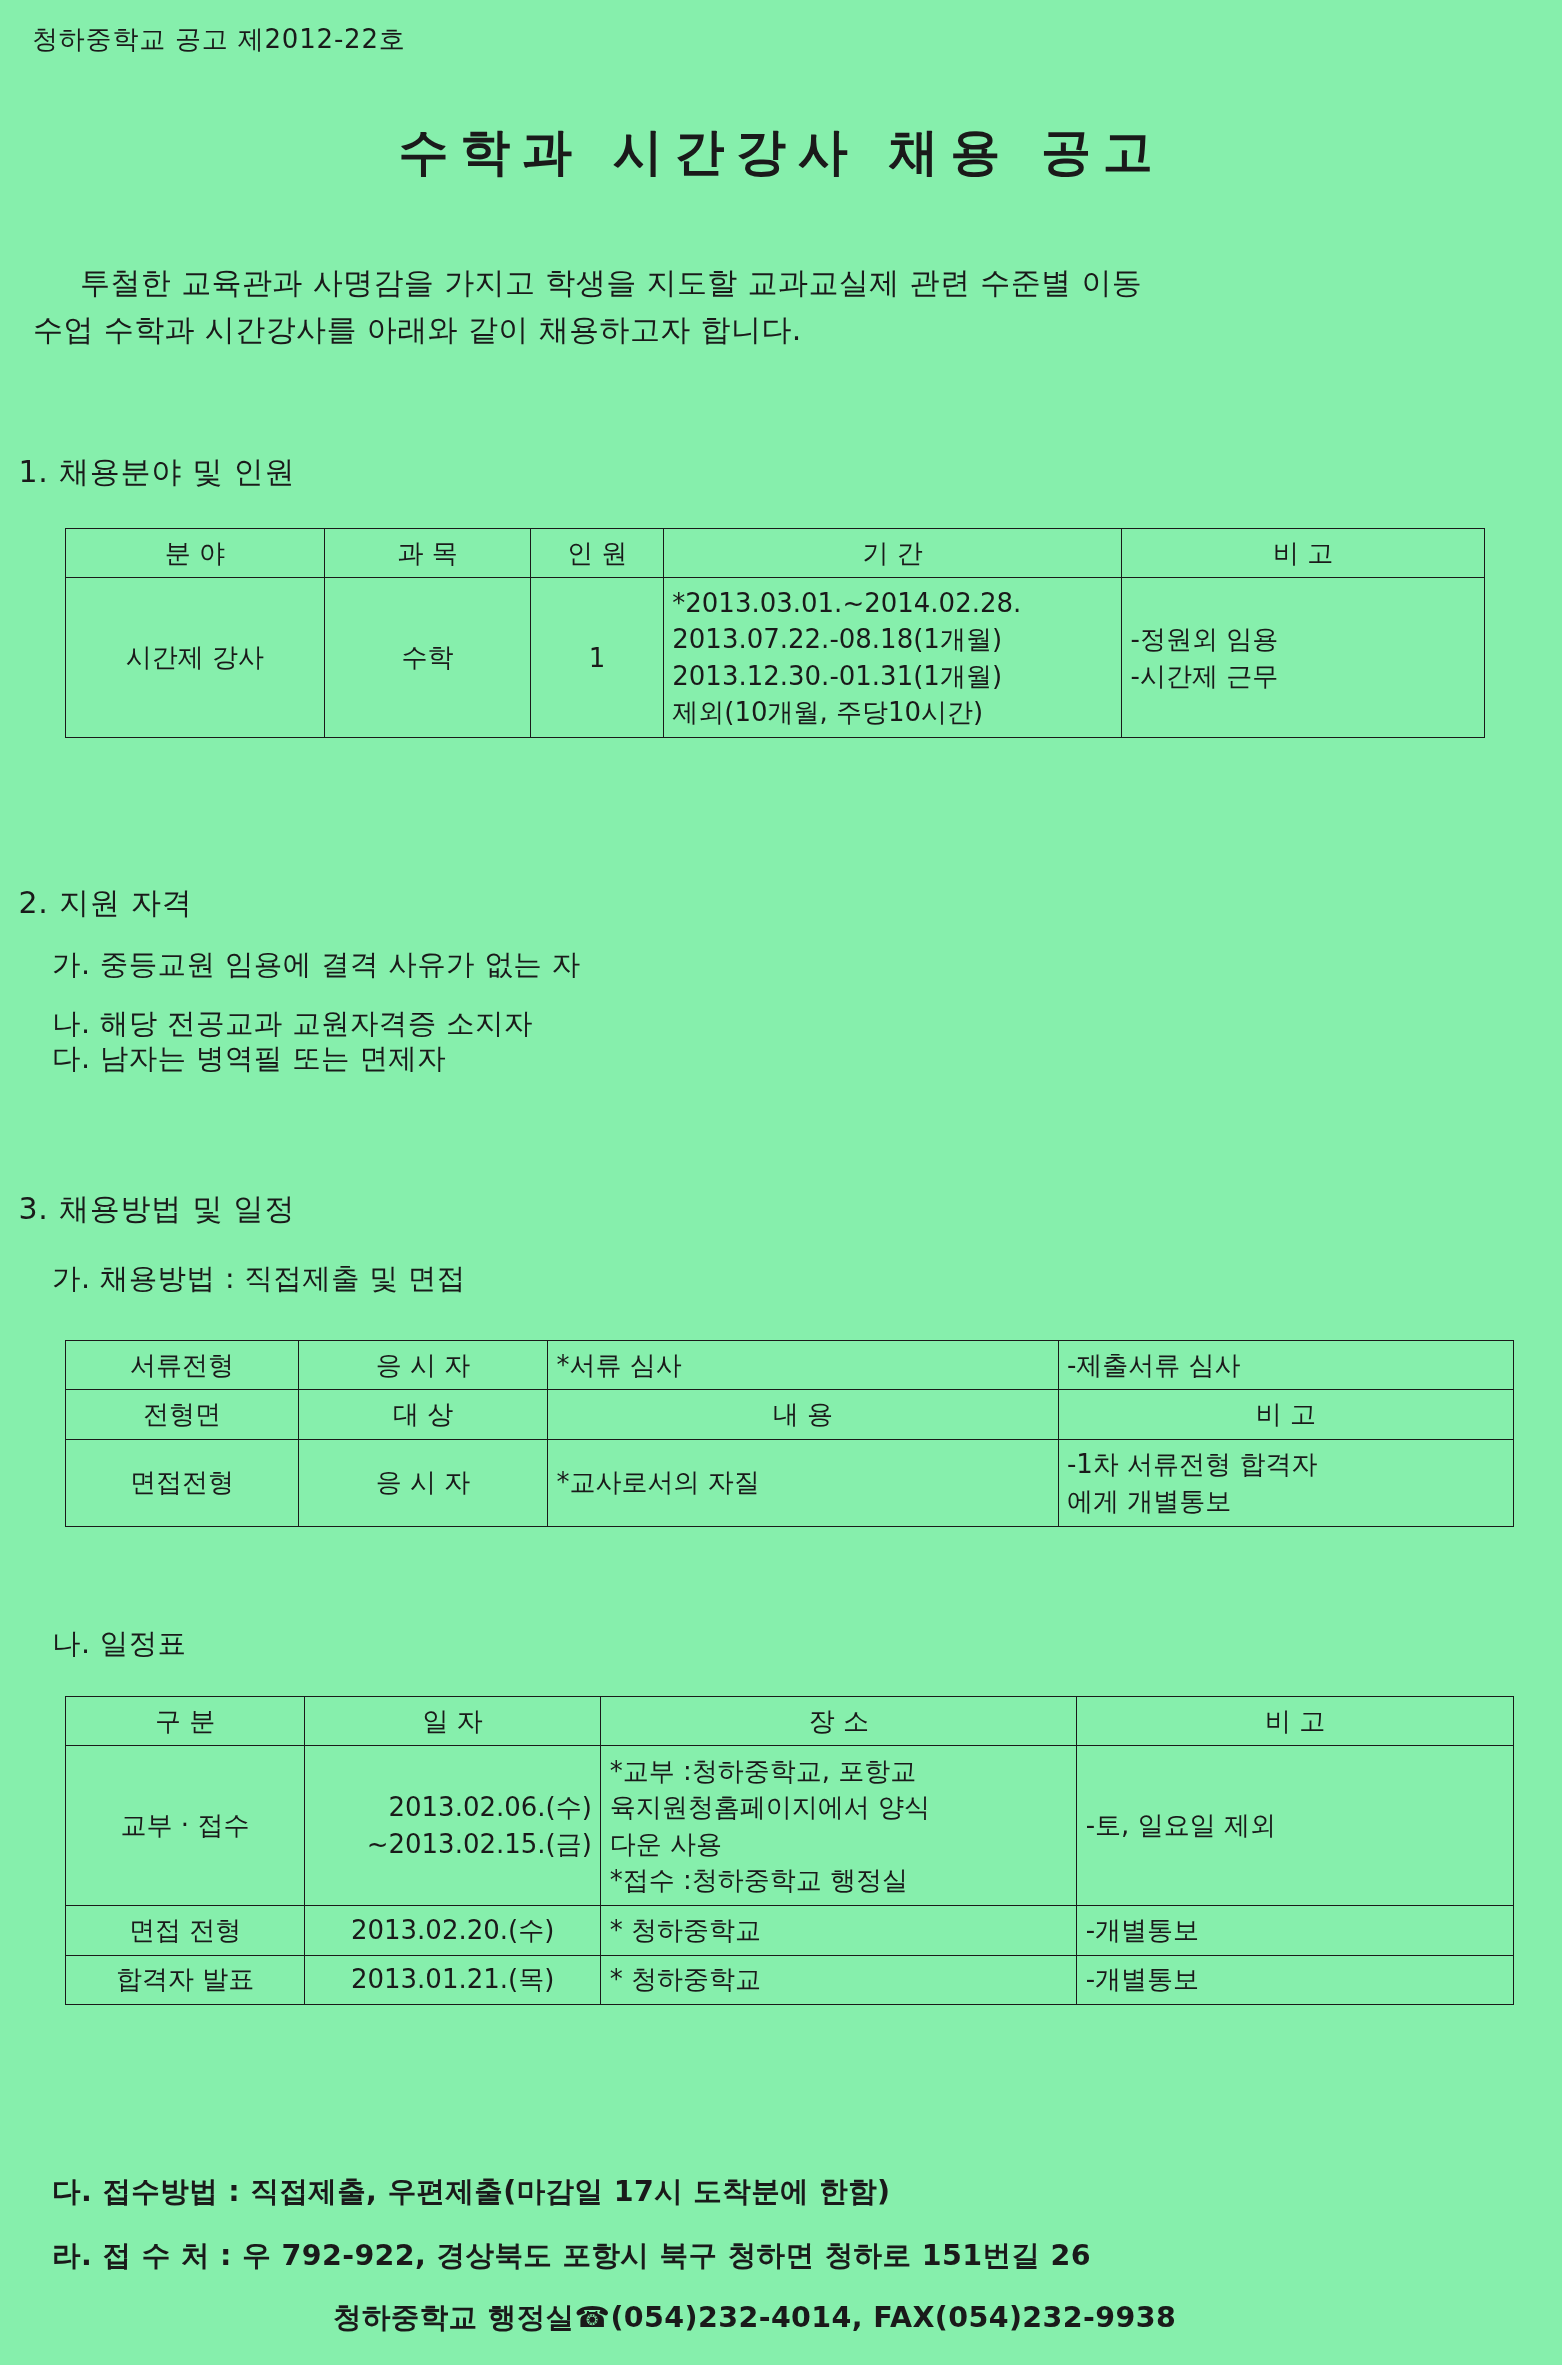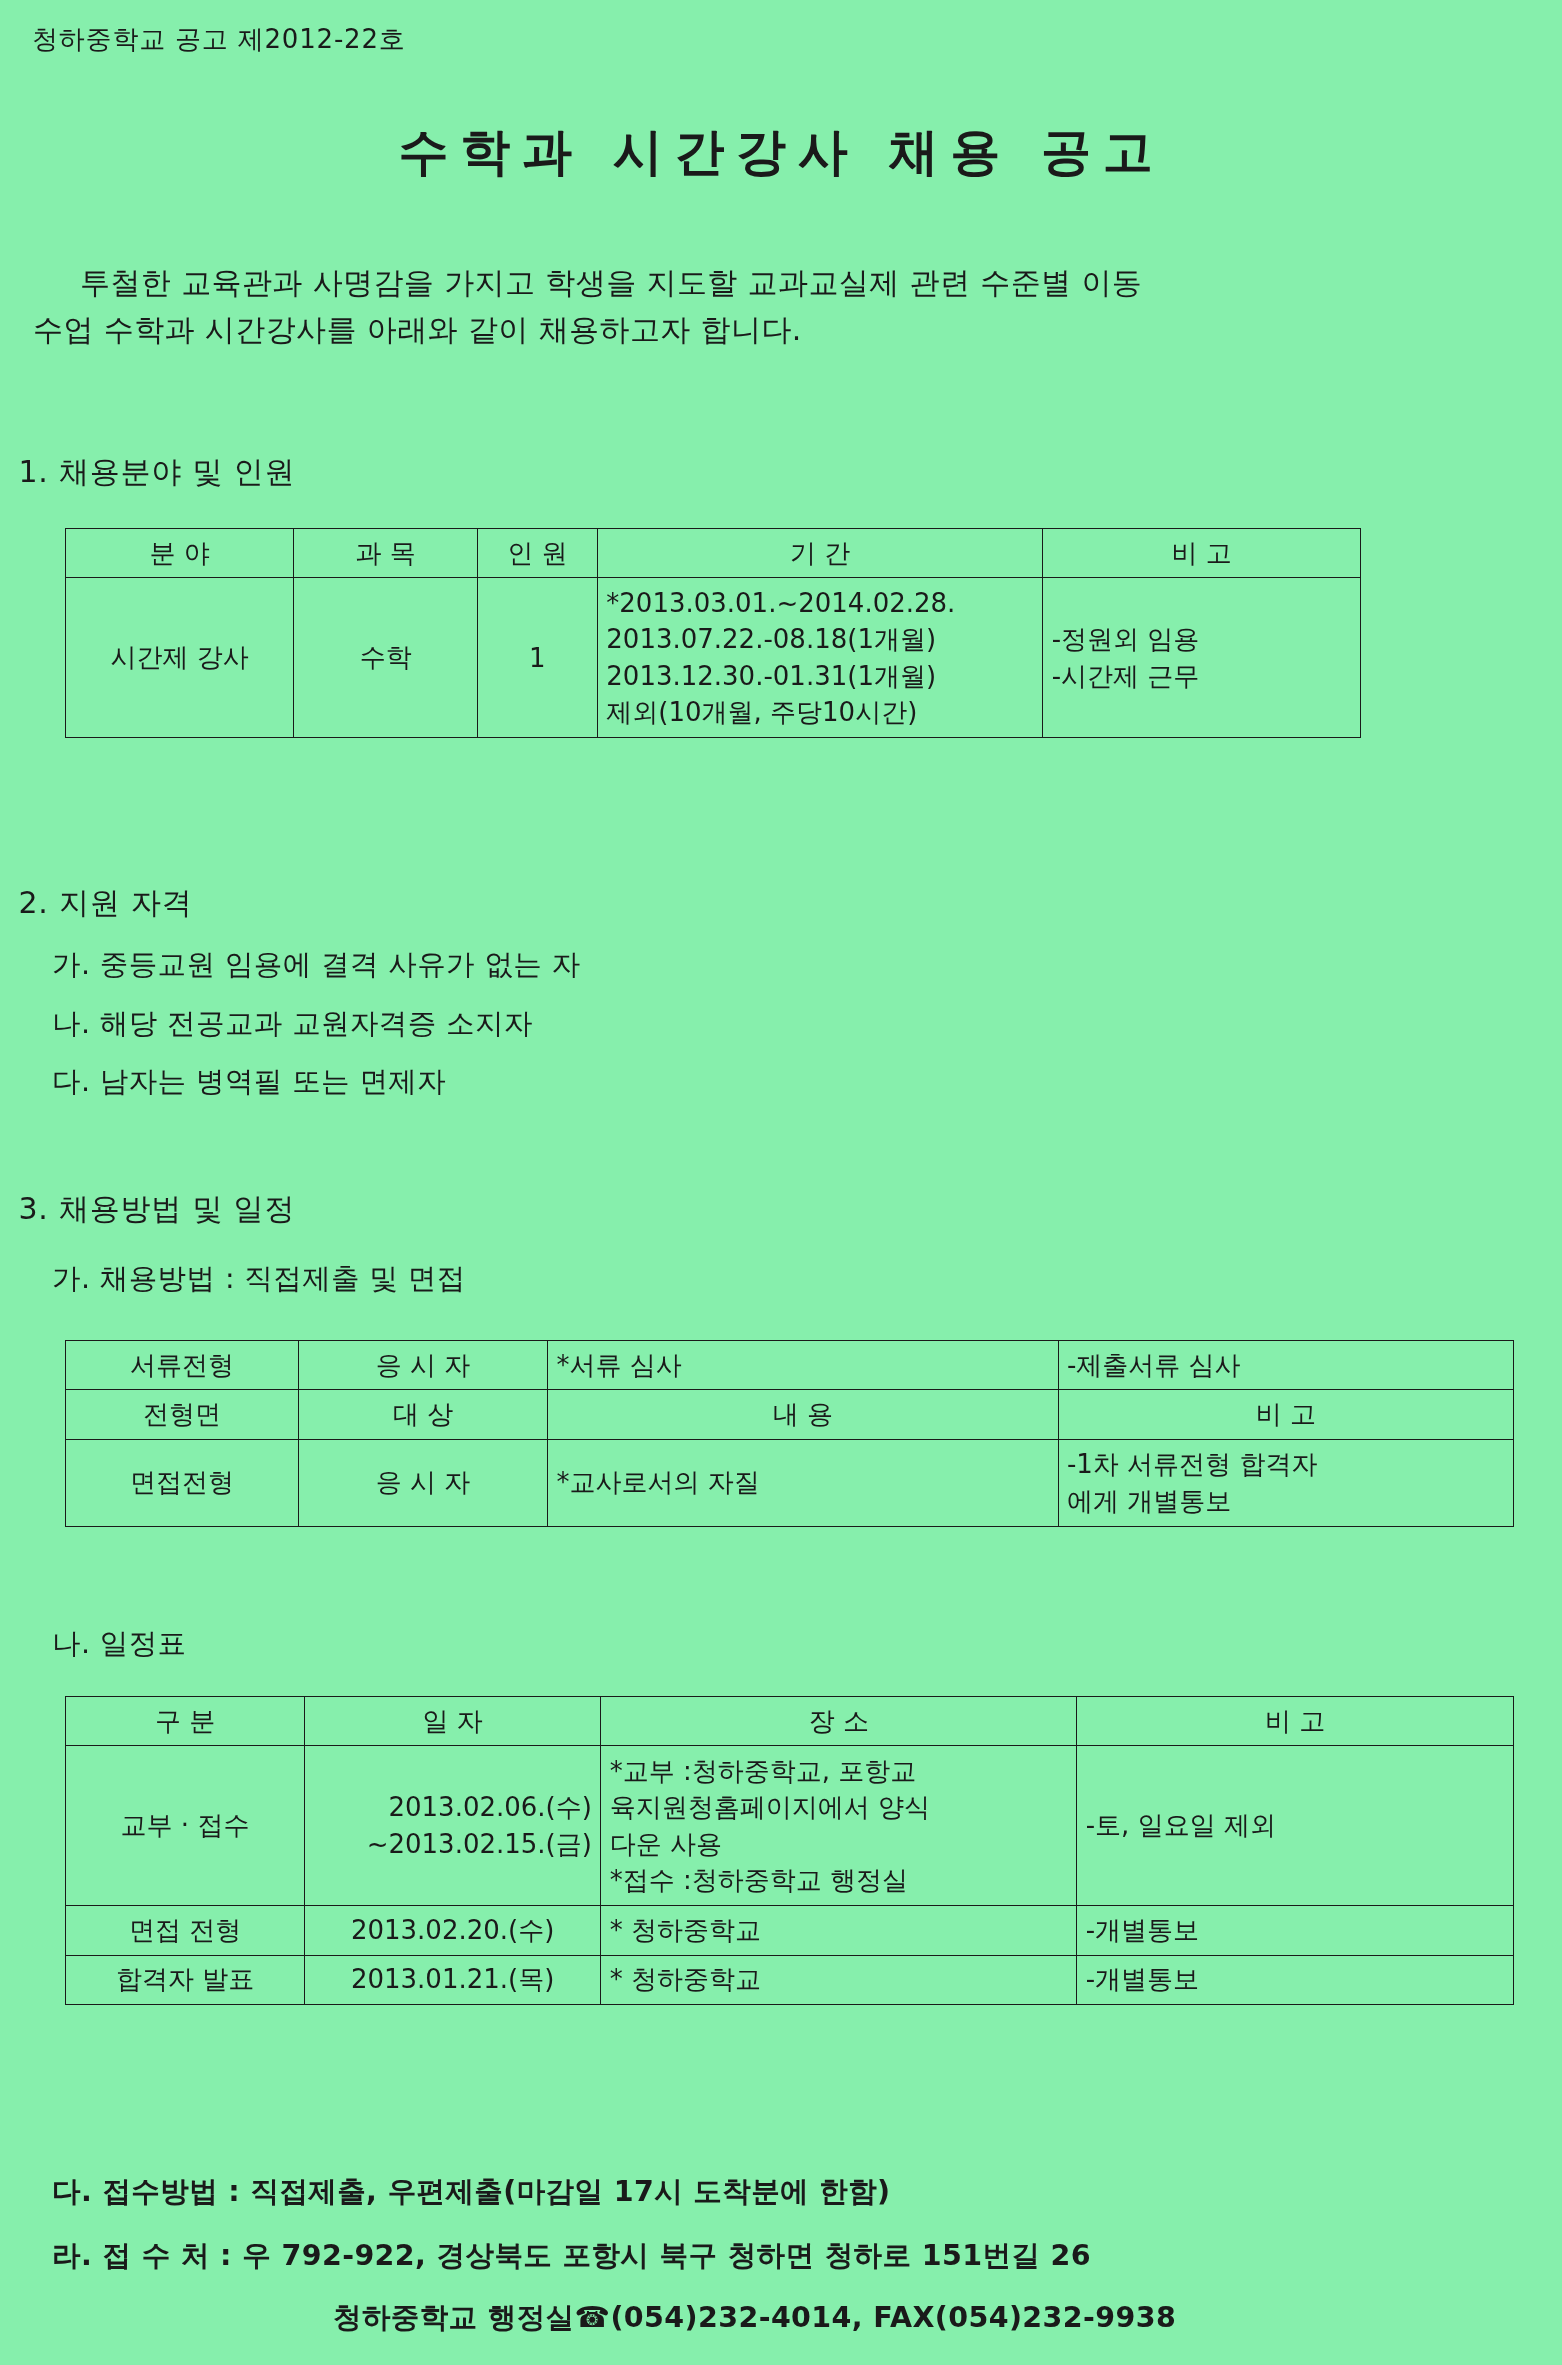--- a/index.html
+++ b/index.html
@@ -85,21 +85,21 @@
   .multi-c { line-height: 1.4; white-space: pre-line; text-align: right; }
 
   .footer-line {
     position: absolute;
     font-size: 28.5px;
     letter-spacing: 0.4px;
     font-weight: bold;
   }
 
   
-  #table-recruit { top: 528px; left: 65px; width: 1296px; }
+  #table-recruit { top: 528px; left: 65px; width: 1420px; }
   #table-recruit td.f0 { width: 268px; }
   #table-recruit td.f1 { width: 209px; }
   #table-recruit td.f2 { width: 126px; }
   #table-recruit td.f3 { width: 452px; }
   #table-recruit td.f4 { width: 385px; }
 
   
   #table-method { top: 1340px; left: 65px; width: 1449px; }
   #table-method td.g0 { width: 226px; }
   #table-method td.g1 { width: 243px; }
@@ -148,21 +148,21 @@
 제외(10개월, 주당10시간)</td>
         <td class="multi f4">-정원외 임용
 -시간제 근무</td>
       </tr>
     </tbody>
   </table>
 
   <div class="section-heading" style="top:883px; left:18.4px;">2. 지원 자격</div>
   <div class="sub-item" style="top:946px; left:52px;">가. 중등교원 임용에 결격 사유가 없는 자</div>
   <div class="sub-item" style="top:1005px; left:52px;">나. 해당 전공교과 교원자격증 소지자</div>
-  <div class="sub-item" style="top:1063px; left:52px;">다. 남자는 병역필 또는 면제자</div>
+  <div class="sub-item" style="top:1040px; left:52px;">다. 남자는 병역필 또는 면제자</div>
 
   <div class="section-heading" style="top:1189px; left:18.4px;">3. 채용방법 및 일정</div>
   <div class="sub-item" style="top:1260px; left:52px;">가. 채용방법 : 직접제출 및 면접</div>
 
   <table class="doc-table" id="table-method">
     <tbody>
       <tr>
         <td class="c g0">서류전형</td>
         <td class="c g1">응 시 자</td>
         <td class="l g2">*서류 심사</td>

